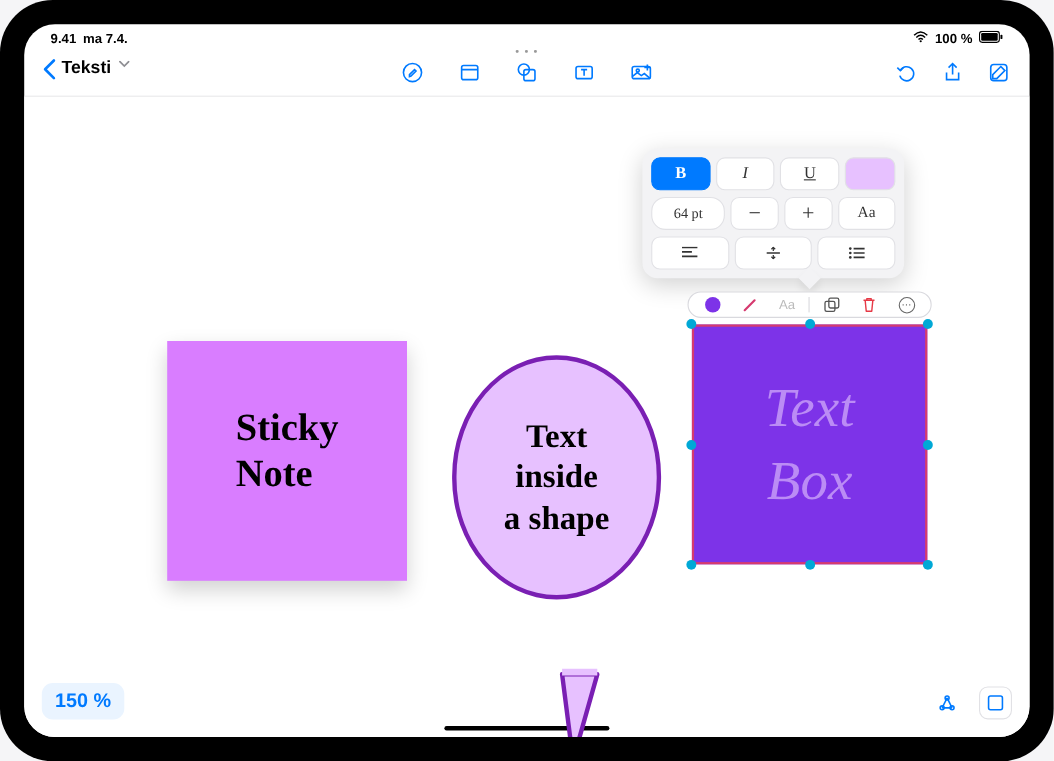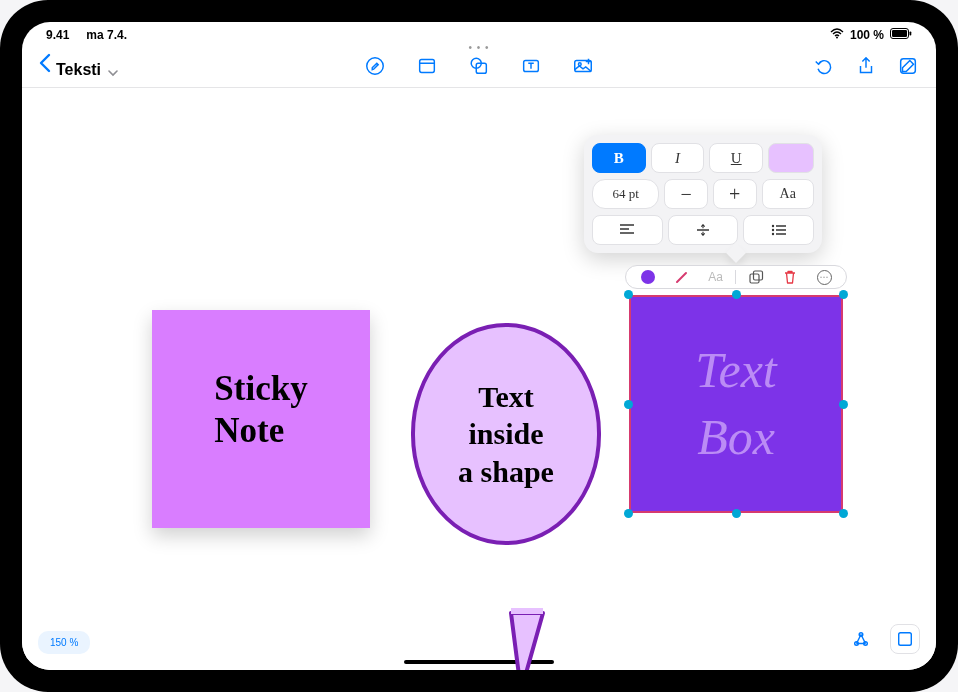--- a/index.html
+++ b/index.html
@@ -30,41 +30,41 @@
   .status-bar {
     height: 22px;
     display: flex;
     justify-content: space-between;
     align-items: center;
     padding: 4px 24px 0 24px;
     font-size: 12px;
     font-weight: 600;
     color: #000;
   }
-  .status-left { display: flex; gap: 17px; }
+  .status-left { display: flex; gap: 6px; }
   .status-right { display: flex; gap: 6px; align-items: center; justify-content: center; }
   .status-dots {
     position: absolute;
     left: 50%;
     top: 20px;
     transform: translateX(-50%);
     color: #999;
     font-size: 10px;
     letter-spacing: 1px;
   }
   
   .toolbar {
     height: 44px;
     display: flex;
     align-items: center;
     padding: 0 16px;
     border-bottom: 1px solid #e5e5e7;
     position: relative;
   }
-  .tool-left { display: flex; align-items: flex-end; gap: 4px; }
+  .tool-left { display: flex; align-items: flex-start; gap: 4px; }
   .tool-center {
     position: absolute;
     left: 50%;
     transform: translateX(-50%);
     display: flex;
     gap: 28px;
   }
   .tool-right {
     margin-left: auto;
     display: flex;
@@ -261,22 +261,22 @@
   .fmt-aa-btn { flex: 0.85; font-size: 14px; }
   .fmt-align { flex: 1; }
   .fmt-align svg { width: 16px; height: 12px; }
   
   .zoom-pill {
     position: absolute;
     left: 16px;
     bottom: 16px;
     background: #eaf4ff;
     color: #007aff;
-    font-size: 10px;
-    font-weight: 400;
+    font-size: 18px;
+    font-weight: 700;
     padding: 6px 12px;
     border-radius: 10px;
   }
   .bottom-right {
     position: absolute;
     right: 16px;
     bottom: 16px;
     display: flex;
     gap: 14px;
   }

